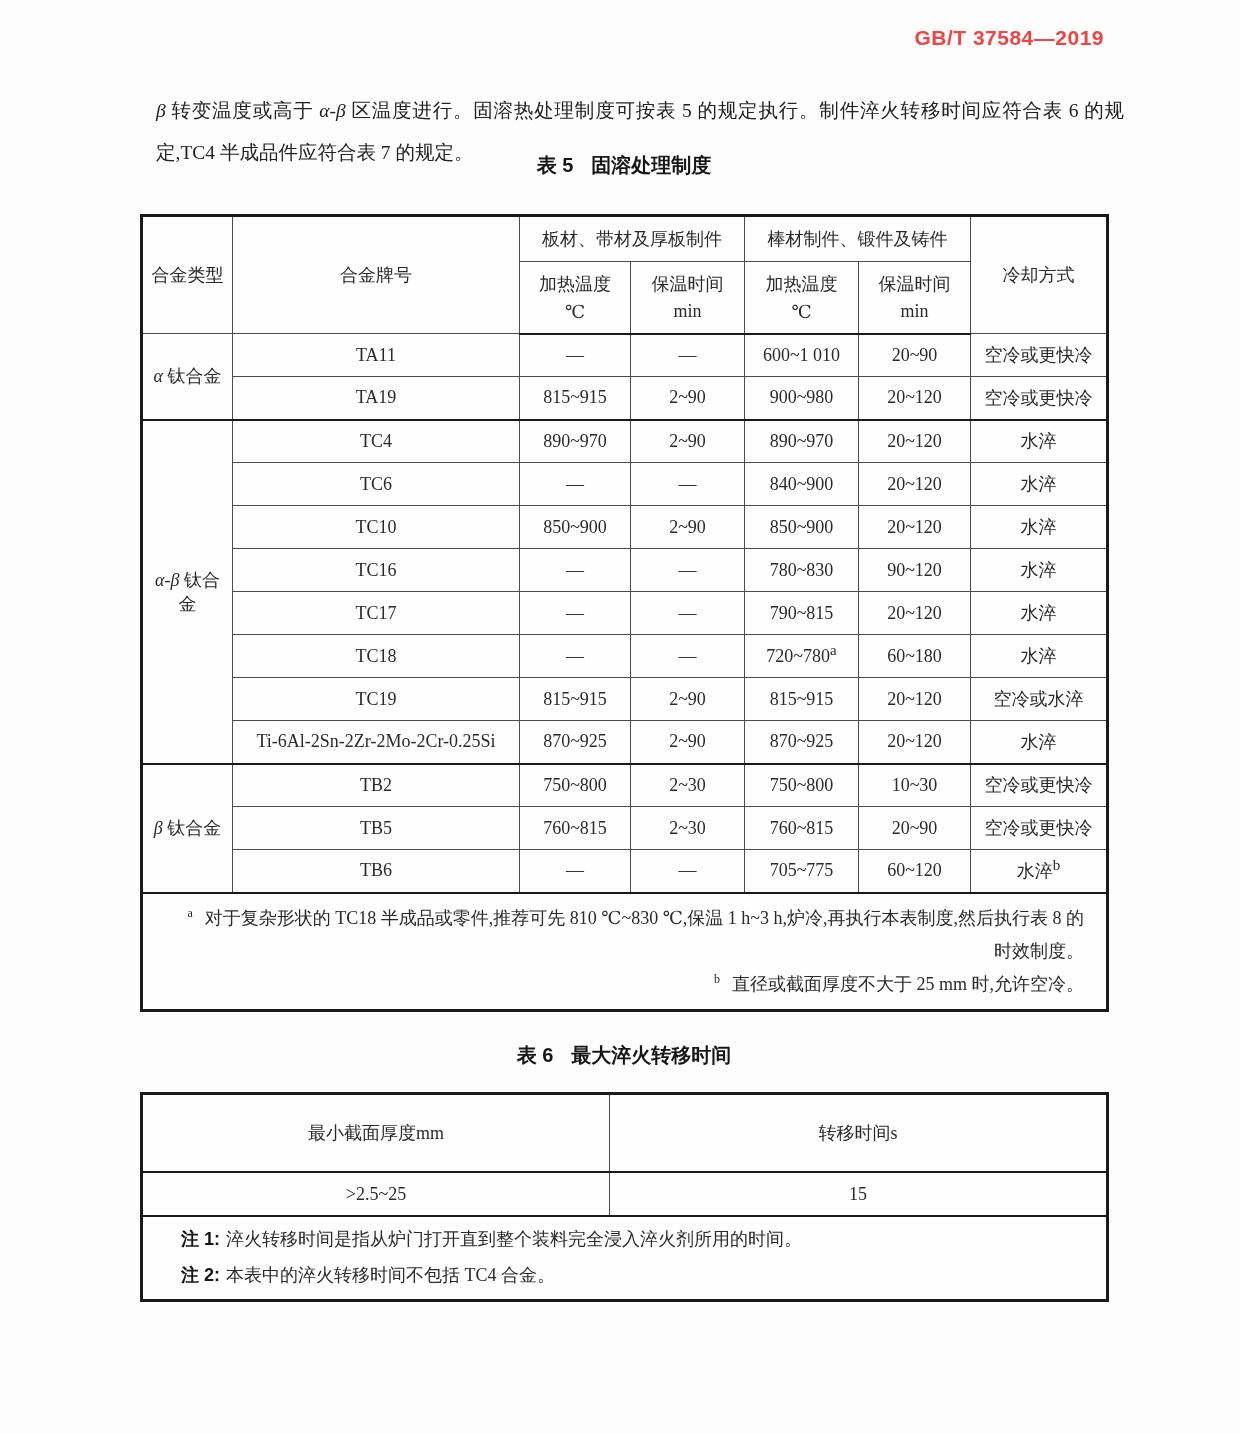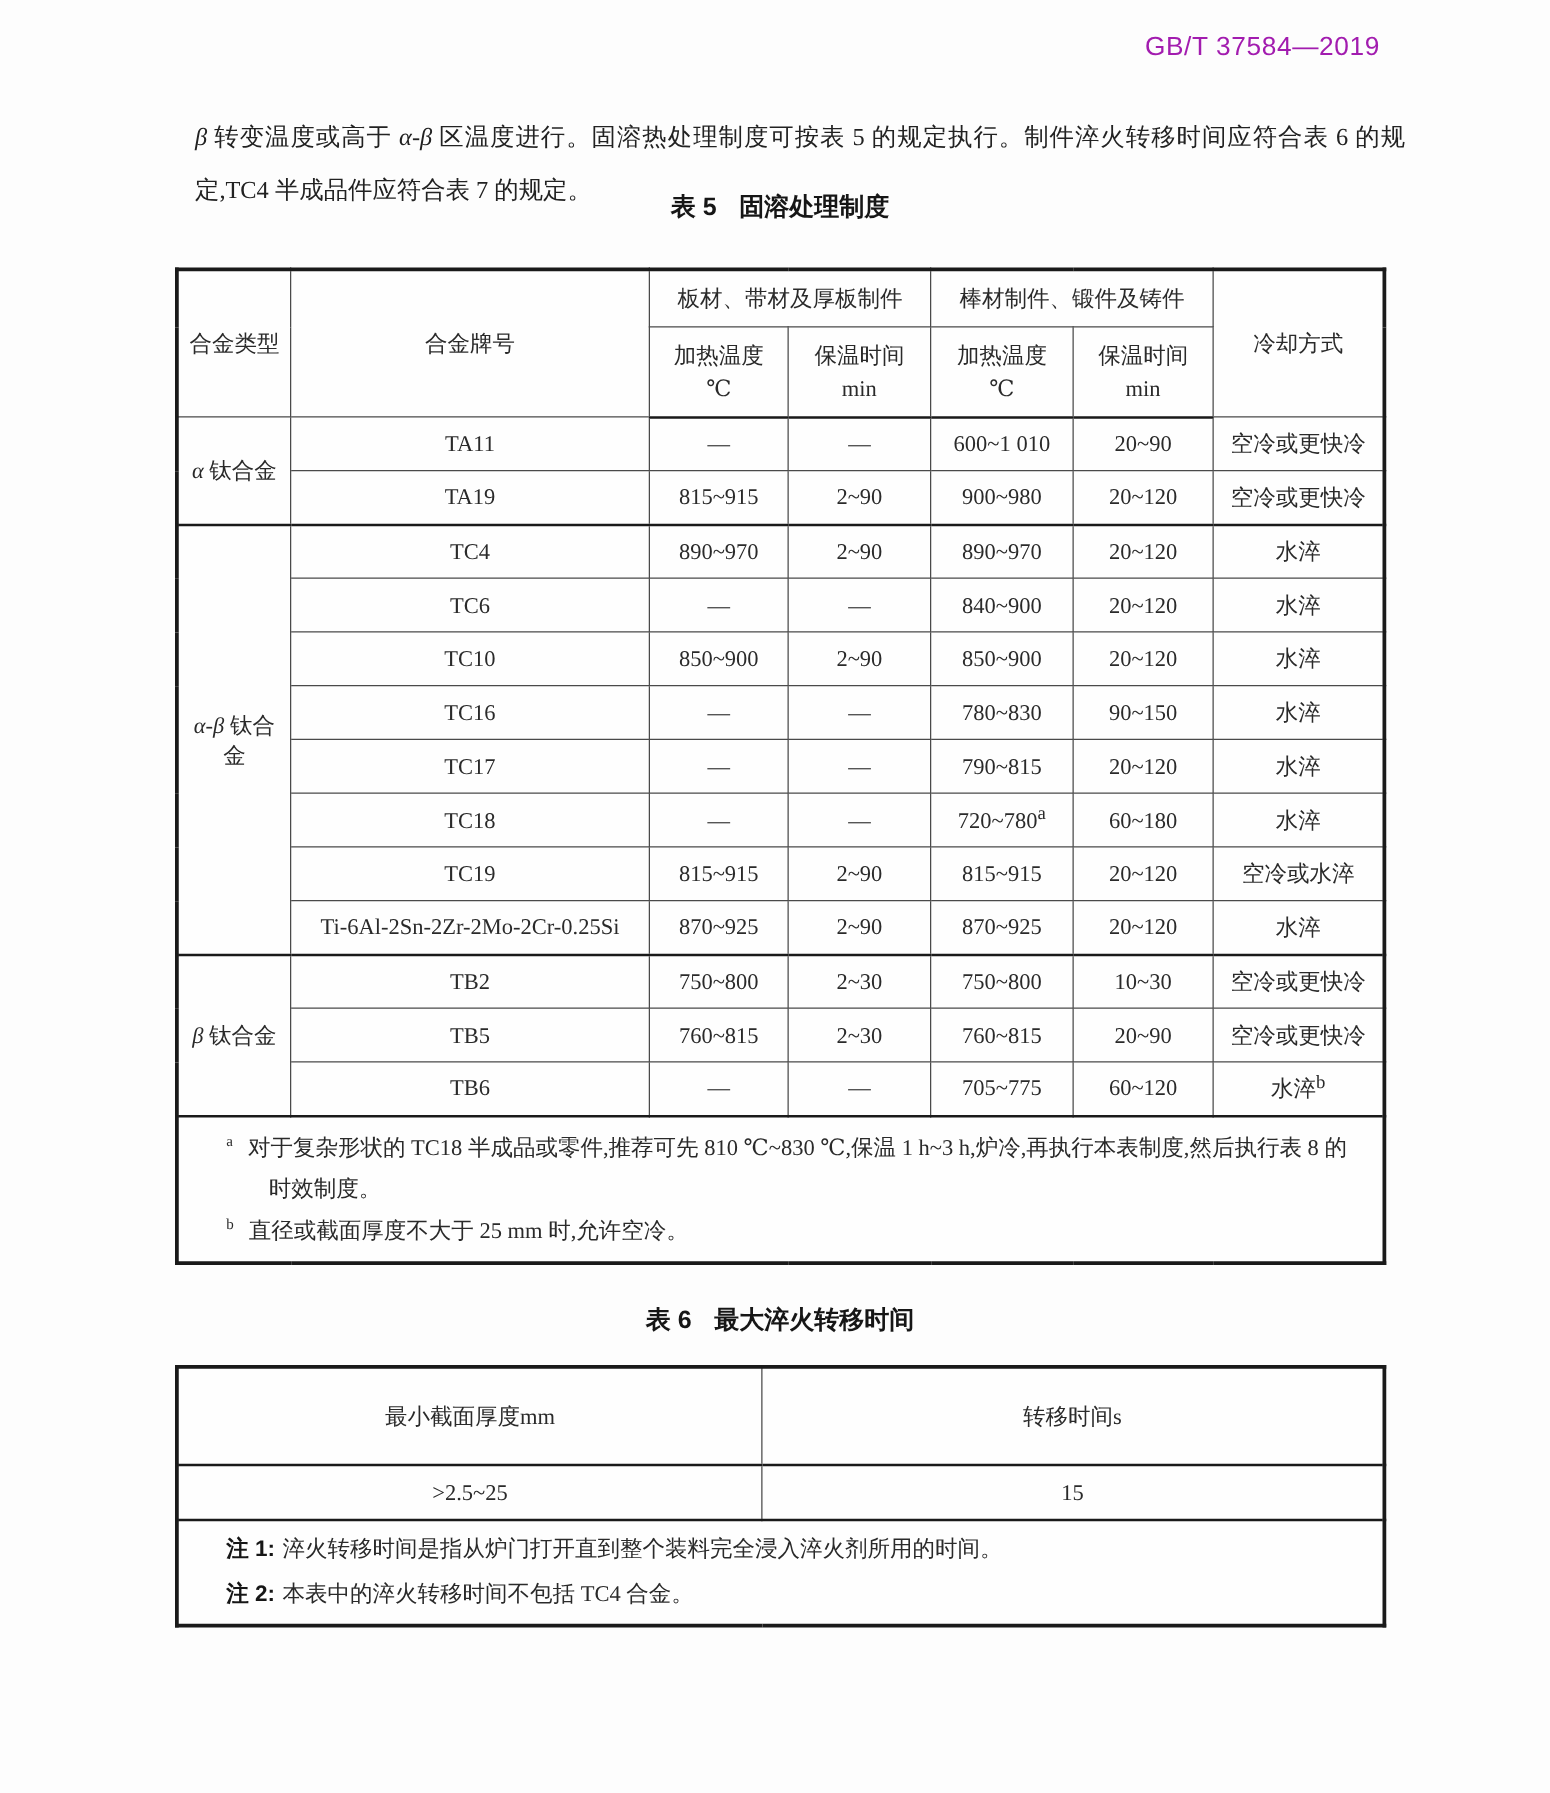--- a/index.html
+++ b/index.html
@@ -6,21 +6,21 @@
   body{
     width:1240px;height:1434px;background:#fdfdfd;position:relative;
     font-family:"Liberation Serif","DejaVu Serif",serif;color:#262626;
     -webkit-font-smoothing:antialiased;
   }
   .content{position:absolute;left:140px;top:0;width:968px;}
 
   .running-head{
     position:absolute;top:26px;right:4px;
     font-family:"Liberation Sans","DejaVu Sans",sans-serif;
-    font-weight:400;font-size:21px;letter-spacing:.5px;color:#a21caf;
+    font-weight:700;font-size:21px;letter-spacing:.5px;color:#ef4444;
   }
 
   .intro{
     position:absolute;top:74px;left:0;width:100%;
     font-size:19.5px;line-height:2.15;text-align:justify;margin:16px;color:#222;
   }
   .intro i{font-style:italic;}
 
   .tbl-title{
     position:absolute;width:100%;text-align:center;
@@ -48,21 +48,21 @@
   .t5 th .u{display:block;margin-top:5px;}
   .t5 tbody tr{height:43px;}
   .grp-start td{border-top:2px solid #1a1a1a;}
   .grp i{font-style:italic;}
 
   .fnrow td{
     border-top:2px solid #1a1a1a;text-align:left;
     padding:8px 22px 8px 0;
   }
   .fn{
-    padding-left:72px;text-indent:-34px;line-height:1.85;font-size:18px;color:#2a2a2a;
+    padding-left:72px;text-indent:-34px;line-height:1.85;font-size:18px;color:#2a2a2a;text-align:right;
   }
   .fn sup{font-size:12px;margin-right:12px;}
 
   .t6 thead th{height:76px;border-bottom:2px solid #1a1a1a;}
   .t6 tbody tr{height:44px;}
   .t6 .notesrow td{
     border-top:2px solid #1a1a1a;text-align:left;padding:4px 16px 6px 38px;
   }
   .note-line{line-height:2;font-size:18px;}
   .note-label{
@@ -150,21 +150,21 @@
         <td>2~90</td>
         <td>850~900</td>
         <td>20~120</td>
         <td>水淬</td>
       </tr>
       <tr>
         <td>TC16</td>
         <td>—</td>
         <td>—</td>
         <td>780~830</td>
-        <td>90~150</td>
+        <td>90~120</td>
         <td>水淬</td>
       </tr>
       <tr>
         <td>TC17</td>
         <td>—</td>
         <td>—</td>
         <td>790~815</td>
         <td>20~120</td>
         <td>水淬</td>
       </tr>

